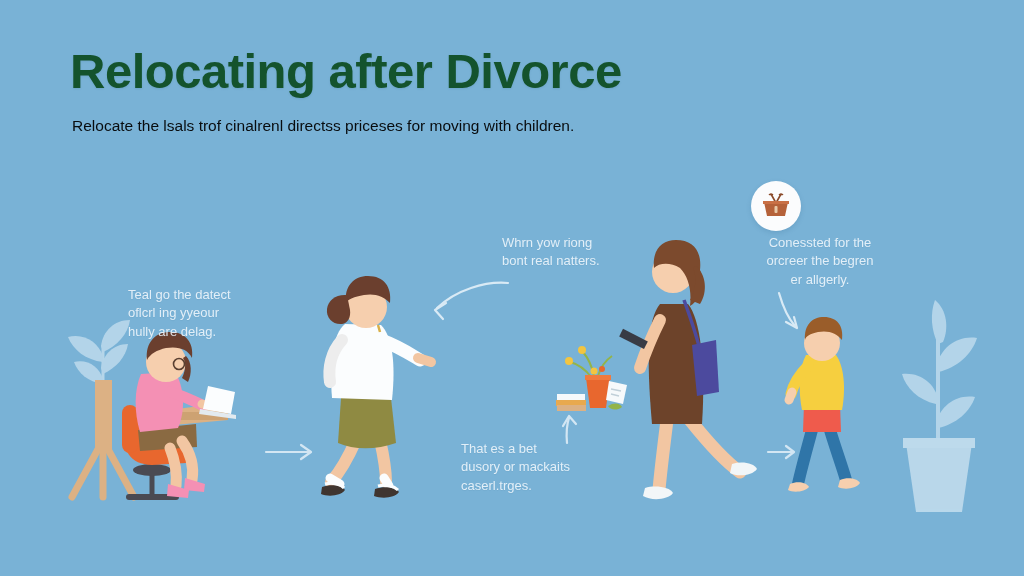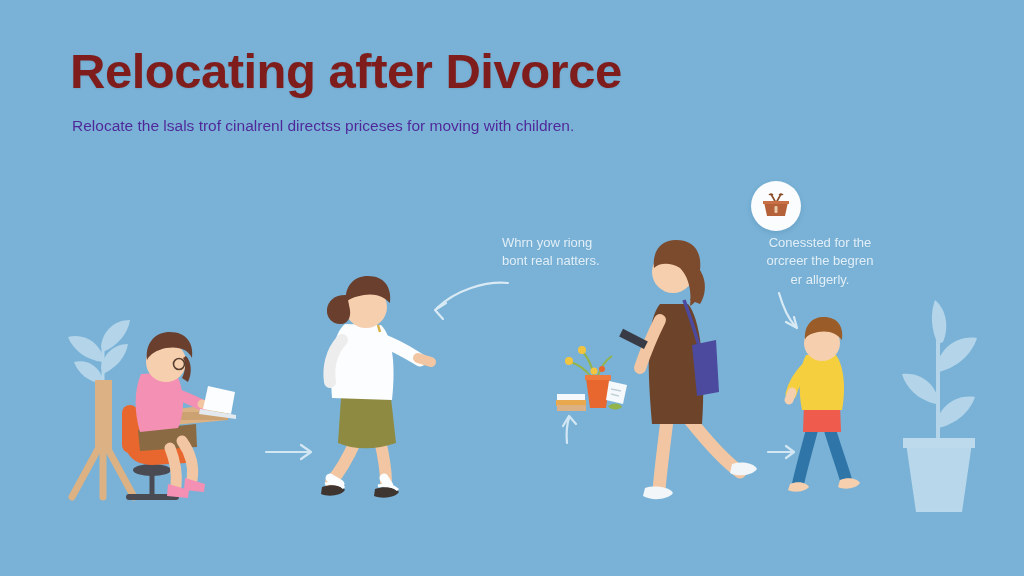--- a/index.html
+++ b/index.html
@@ -16,31 +16,31 @@
     font-family: "Liberation Sans", sans-serif;
   }
 
   
   .title {
     position: absolute;
     left: 70px;
     top: 43px;
     font-size: 49px;
     font-weight: bold;
-    color: #7f1d1d;
+    color: #14532d;
     letter-spacing: -0.5px;
     white-space: nowrap;
     text-shadow: 0 1px 2px rgba(60,110,145,0.18);
   }
   .subtitle {
     position: absolute;
     left: 72px;
     top: 117px;
     font-size: 15.5px;
-    color: #4c1d95;
+    color: #000000;
     white-space: nowrap;
     opacity: 0.93;
   }
 
   
   .note {
     position: absolute;
     color: #eef6fc;
     font-size: 13px;
     line-height: 1.42;
@@ -260,19 +260,25 @@
   <div class="badge">
     <svg width="32" height="32" viewBox="0 0 32 32">
       <path d="M11 4 L16 13 M21 4 L16 13" stroke="#8a4a2a" stroke-width="1.6" fill="none" stroke-linecap="round"></path>
       <path d="M9.5 4.5 L12.5 4.5 M19.5 4.5 L22.5 4.5" stroke="#8a4a2a" stroke-width="1.6" stroke-linecap="round"></path>
       <path d="M4 12 L28 12 L25 26 L7 26 Z" fill="#b5623a"></path>
       <path d="M3 11 L29 11 L29 14 L3 14 Z" fill="#c97045"></path>
       <rect x="14.5" y="16" width="3" height="7" rx="1" fill="#e8c9a8"></rect>
     </svg>
   </div>
 
+  <div class="note note-1">Teal go the datect
+oflcrl ing yyeour
+hully are delag.</div>
   <div class="note note-2">Whrn yow riong
 bont real natters.</div>
+  <div class="note note-3">That es a bet
+dusory or mackaits
+caserl.trges.</div>
   <div class="note note-4">Conessted for the
 orcreer the begren
 er allgerly.</div>
 
 </div>
 
 </body></html>

